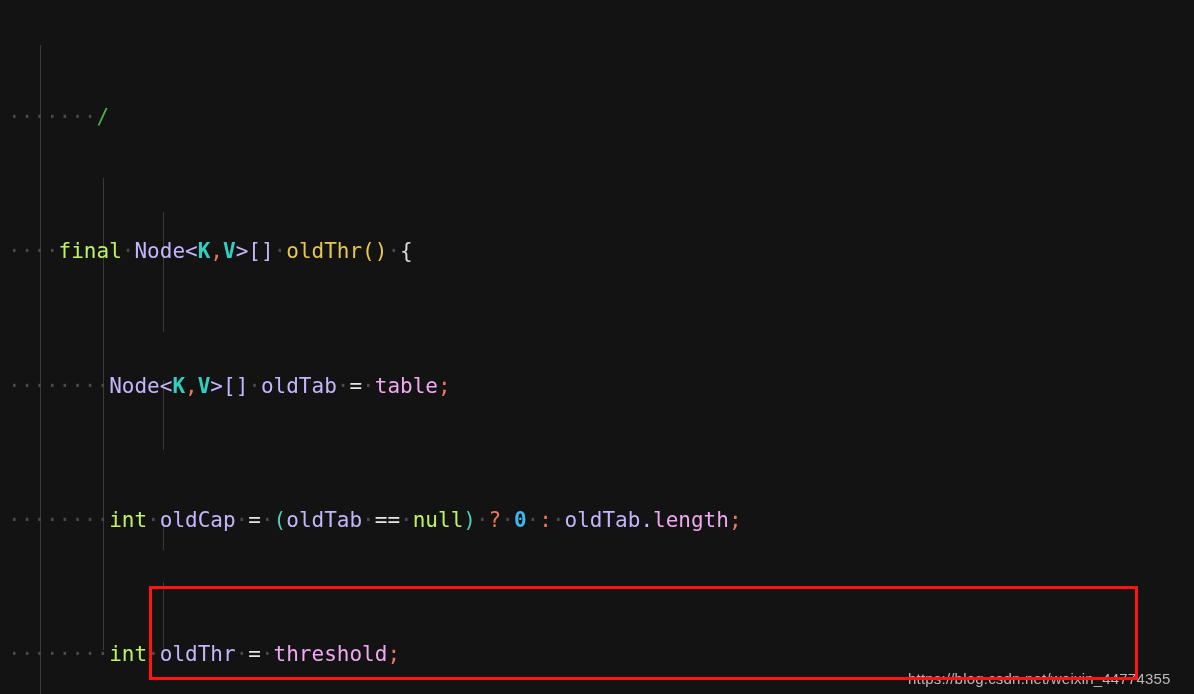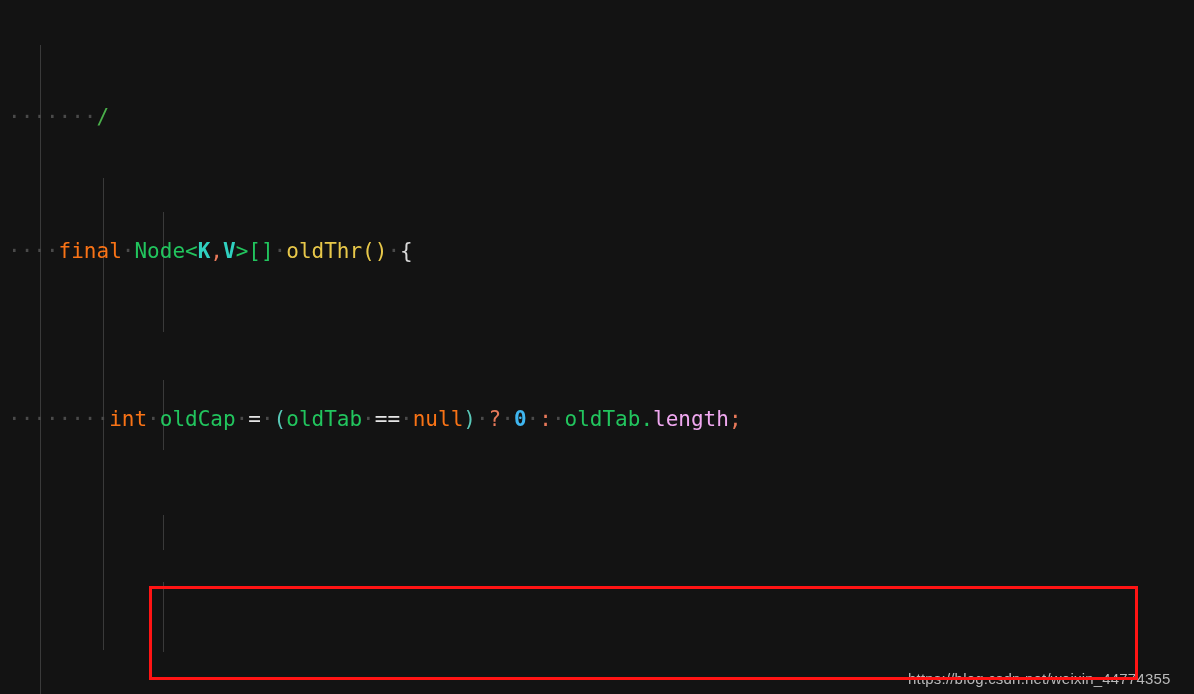--- a/index.html
+++ b/index.html
@@ -13,22 +13,22 @@
     background:#131313;
     font-size:21px;
     line-height:33.6px;
     letter-spacing:0px;
     white-space:pre;
   }
   .code-layer{position:absolute;left:0;top:0;width:1194px;height:694px;z-index:3;}
   .line{height:33.6px;white-space:pre;padding-left:8px;}
 
   
-  .kw       {color:#f97316;}            
-  .type     {color:#22c55e;margin-top:14px;}            
+  .kw       {color:#bef264;}            
+  .type     {color:#c4b5fd;margin-top:14px;}            
   .gen      {color:#30d0c0;font-weight:bold;} 
   .fn       {color:#e8c84a;}            
   .field    {color:#f0a8f0;} 
   .num      {color:#3fb6f0;font-weight:bold;}  
   .punc     {color:#d8d8d8;}
   .semi     {color:#e8795a;}
   .jdoc     {color:#4bb04b;}
   .paren    {color:#59c8b8;}
   .op       {color:#e5e5e5;}
 
@@ -71,23 +71,25 @@
     <div class="guide" style="left:163px; top:582px; height:70px;"></div>
   </div>
 
   
   <div class="code-layer">
 
     <div class="line"><span class="ws">·······</span><span class="jdoc">/</span></div>
 
     <div class="line"><span class="ws">····</span><span class="kw">final</span><span class="ws">·</span><span class="type">Node&lt;</span><span class="gen">K</span><span class="semi">,</span><span class="gen">V</span><span class="type">&gt;[]</span><span class="ws">·</span><span class="fn">oldThr()</span><span class="ws">·</span><span class="punc">{</span></div>
 
+    <div class="line"><span class="ws">········</span><span class="type">Node&lt;</span><span class="gen">K</span><span class="semi">,</span><span class="gen">V</span><span class="type">&gt;[]</span><span class="ws">·</span><span class="type">oldTab</span><span class="ws">·</span><span class="op">=</span><span class="ws">·</span><span class="field">table</span><span class="semi">;</span></div>
 
     <div class="line"><span class="ws">········</span><span class="kw">int</span><span class="ws">·</span><span class="type">oldCap</span><span class="ws">·</span><span class="op">=</span><span class="ws">·</span><span class="paren">(</span><span class="type">oldTab</span><span class="ws">·</span><span class="op">==</span><span class="ws">·</span><span class="kw">null</span><span class="paren">)</span><span class="ws">·</span><span class="semi">?</span><span class="ws">·</span><span class="num">0</span><span class="ws">·</span><span class="semi">:</span><span class="ws">·</span><span class="type">oldTab.</span><span class="field">length</span><span class="semi">;</span></div>
 
+    <div class="line"><span class="ws">········</span><span class="kw">int</span><span class="ws">·</span><span class="type">oldThr</span><span class="ws">·</span><span class="op">=</span><span class="ws">·</span><span class="field">threshold</span><span class="semi">;</span></div>
 
     
 
     
 
     
 
     
 
     

